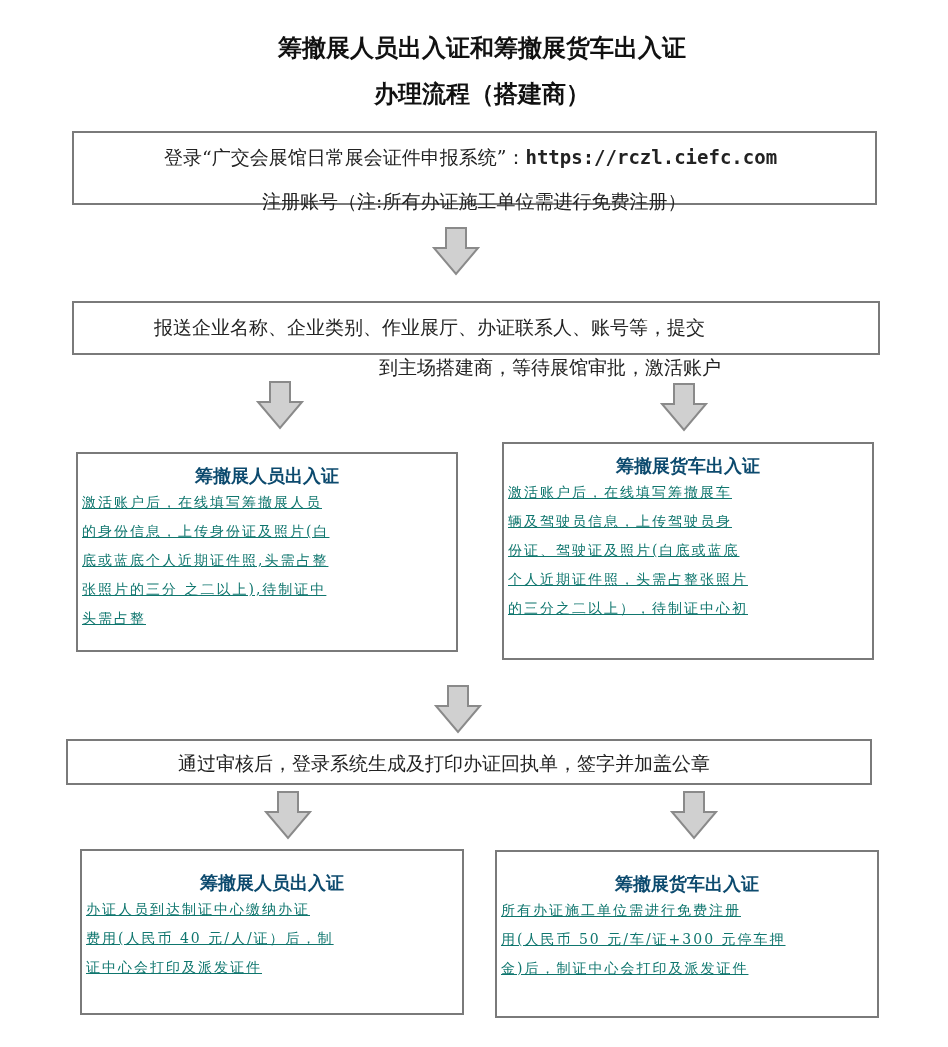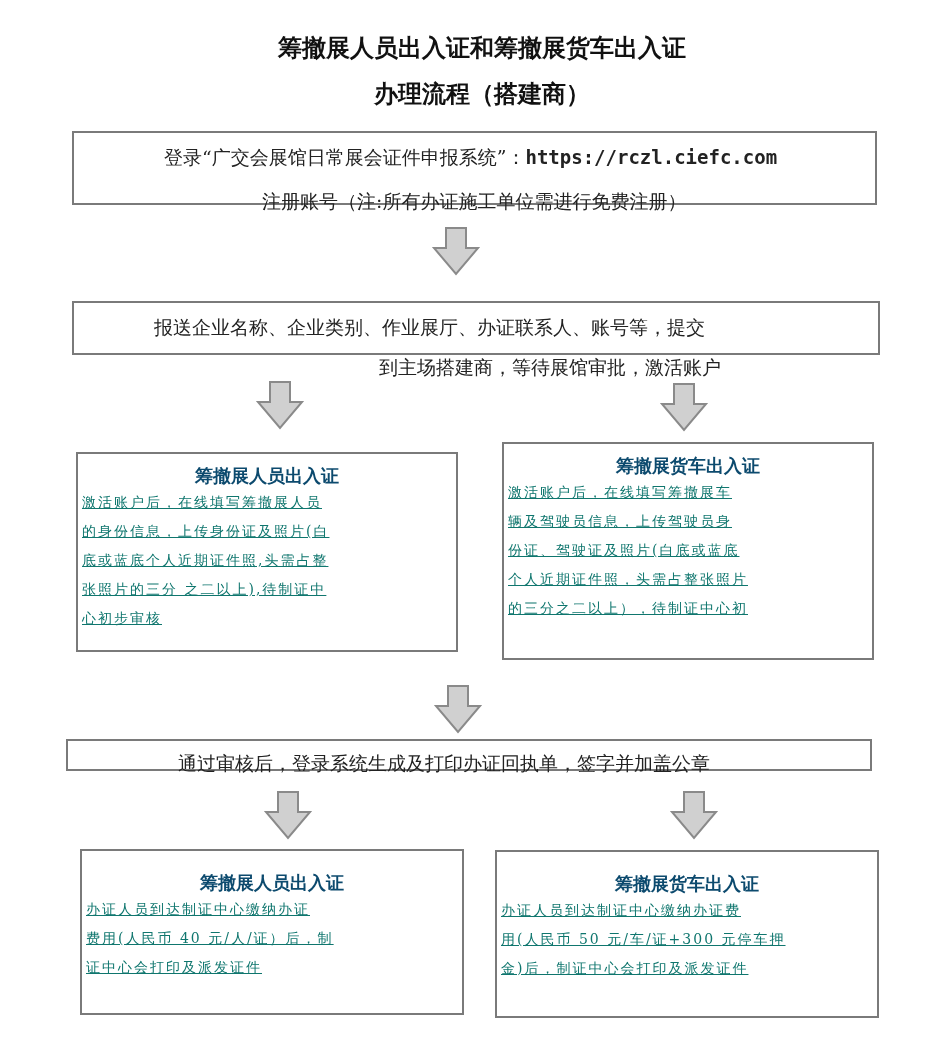--- a/index.html
+++ b/index.html
@@ -46,40 +46,40 @@
   <polygon points="16,2 36,2 36,22 48,22 26,48 4,22 16,22" fill="#d0d0d0" stroke="#8a8a8a" stroke-width="2"></polygon>
 </svg>
 
 <div class="box" style="left:76px; top:452px; width:382px; height:200px;">
   <div class="box-title">筹撤展人员出入证</div>
   <div class="box-body">
     <div>激活账户后，在线填写筹撤展人员</div>
     <div>的身份信息，上传身份证及照片(白</div>
     <div>底或蓝底个人近期证件照,头需占整</div>
     <div>张照片的三分 之二以上),待制证中</div>
-    <div>心初步审核</div>
+    <div>头需占整</div>
   </div>
 </div>
 
 <div class="box" style="left:502px; top:442px; width:372px; height:218px;">
   <div class="box-title">筹撤展货车出入证</div>
   <div class="box-body">
     <div>激活账户后，在线填写筹撤展车</div>
     <div>辆及驾驶员信息，上传驾驶员身</div>
     <div>份证、驾驶证及照片(白底或蓝底</div>
     <div>个人近期证件照，头需占整张照片</div>
     <div>的三分之二以上），待制证中心初</div>
   </div>
 </div>
 
 <svg class="arrow" style="left:432px; top:684px;" viewBox="0 0 52 52">
   <polygon points="16,2 36,2 36,22 48,22 26,48 4,22 16,22" fill="#d0d0d0" stroke="#8a8a8a" stroke-width="2"></polygon>
 </svg>
 
-<div class="box" style="left:66px; top:739px; width:806px; height:32px;">
+<div class="box" style="left:66px; top:739px; width:806px; height:46px;">
   <div class="line" style="left:110px; top:10px;">通过审核后，登录系统生成及打印办证回执单，签字并加盖公章</div>
 </div>
 
 <svg class="arrow" style="left:262px; top:790px;" viewBox="0 0 52 52">
   <polygon points="16,2 36,2 36,22 48,22 26,48 4,22 16,22" fill="#d0d0d0" stroke="#8a8a8a" stroke-width="2"></polygon>
 </svg>
 <svg class="arrow" style="left:668px; top:790px;" viewBox="0 0 52 52">
   <polygon points="16,2 36,2 36,22 48,22 26,48 4,22 16,22" fill="#d0d0d0" stroke="#8a8a8a" stroke-width="2"></polygon>
 </svg>
 
@@ -88,17 +88,17 @@
   <div class="box-body" style="">
     <div>办证人员到达制证中心缴纳办证</div>
     <div>费用(人民币 40 元/人/证）后，制</div>
     <div>证中心会打印及派发证件</div>
   </div>
 </div>
 
 <div class="box" style="left:495px; top:850px; width:384px; height:168px;">
   <div class="box-title" style="margin-top:20px;">筹撤展货车出入证</div>
   <div class="box-body">
-    <div>办证人员到达制证中心缴纳办证费</div>
+    <div>所有办证施工单位需进行免费注册</div>
     <div>用(人民币 50 元/车/证+300 元停车押</div>
     <div>金)后，制证中心会打印及派发证件</div>
   </div>
 </div>
 
 </body></html>

